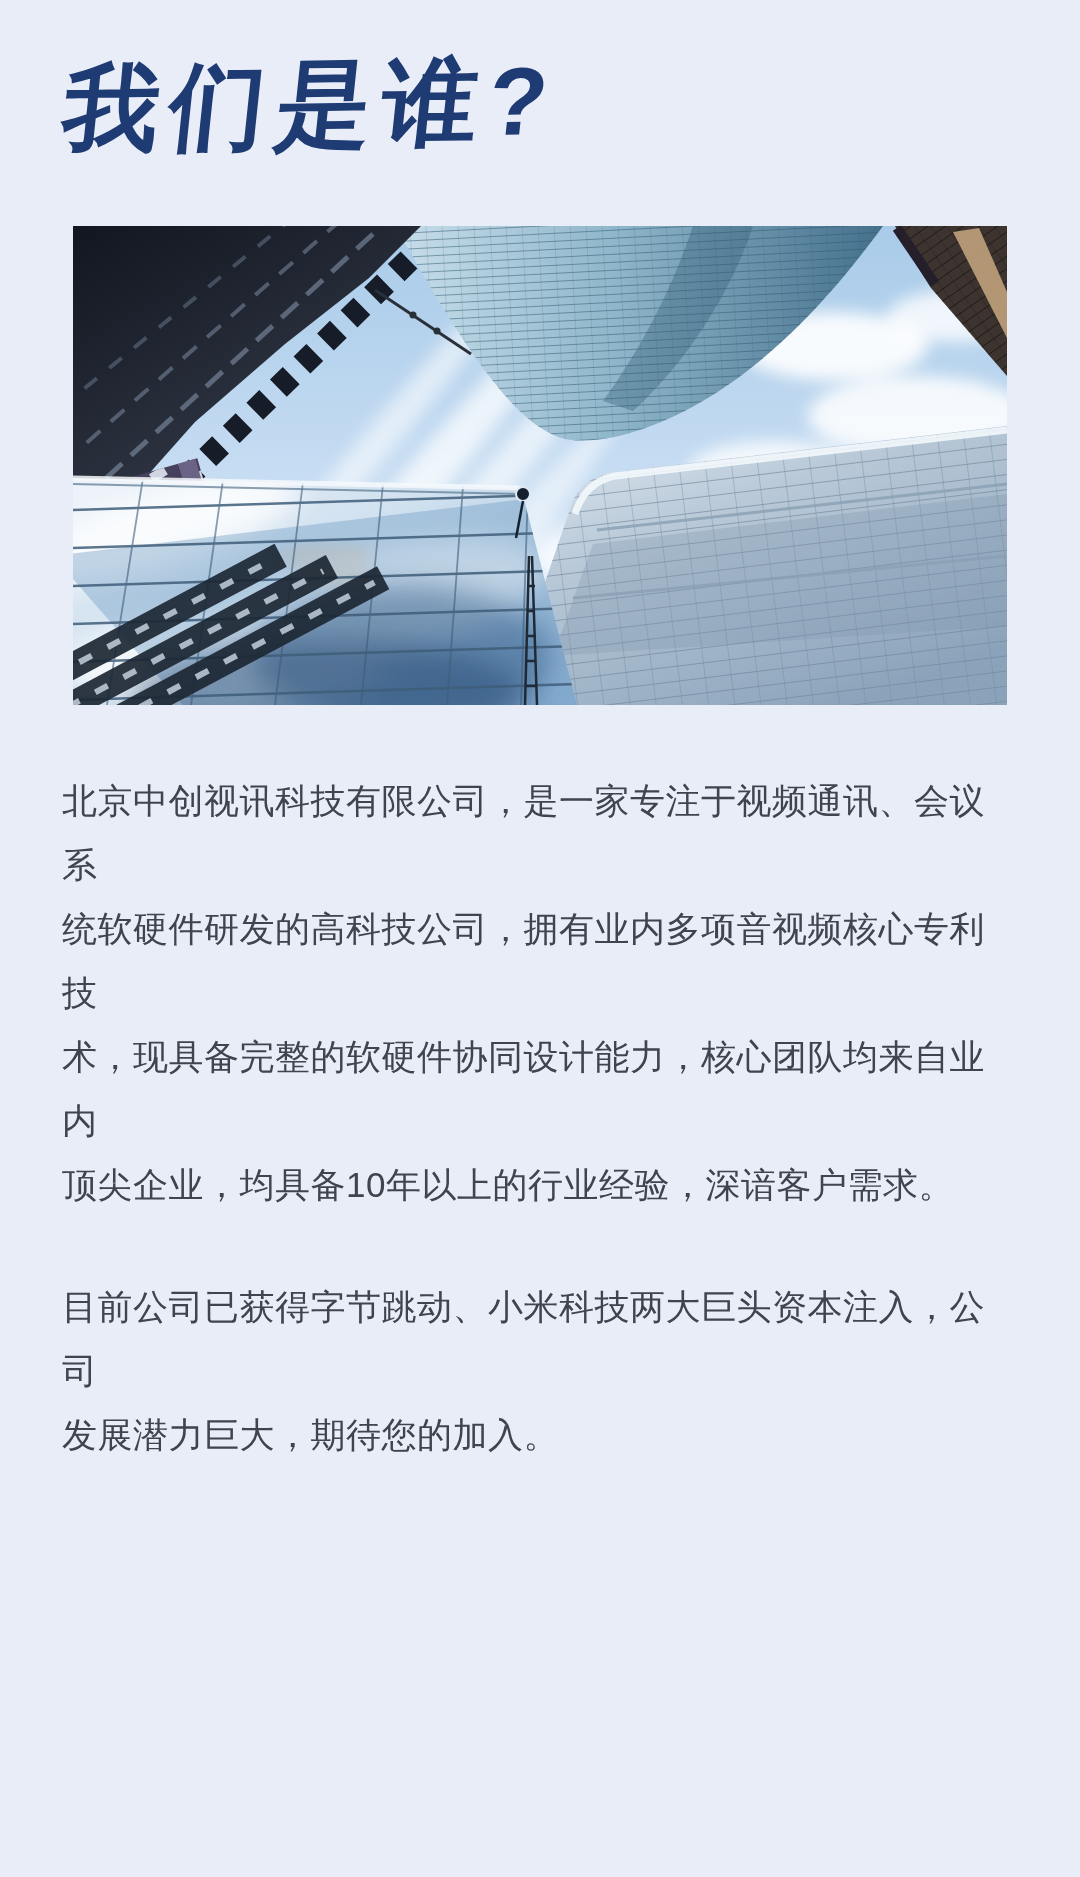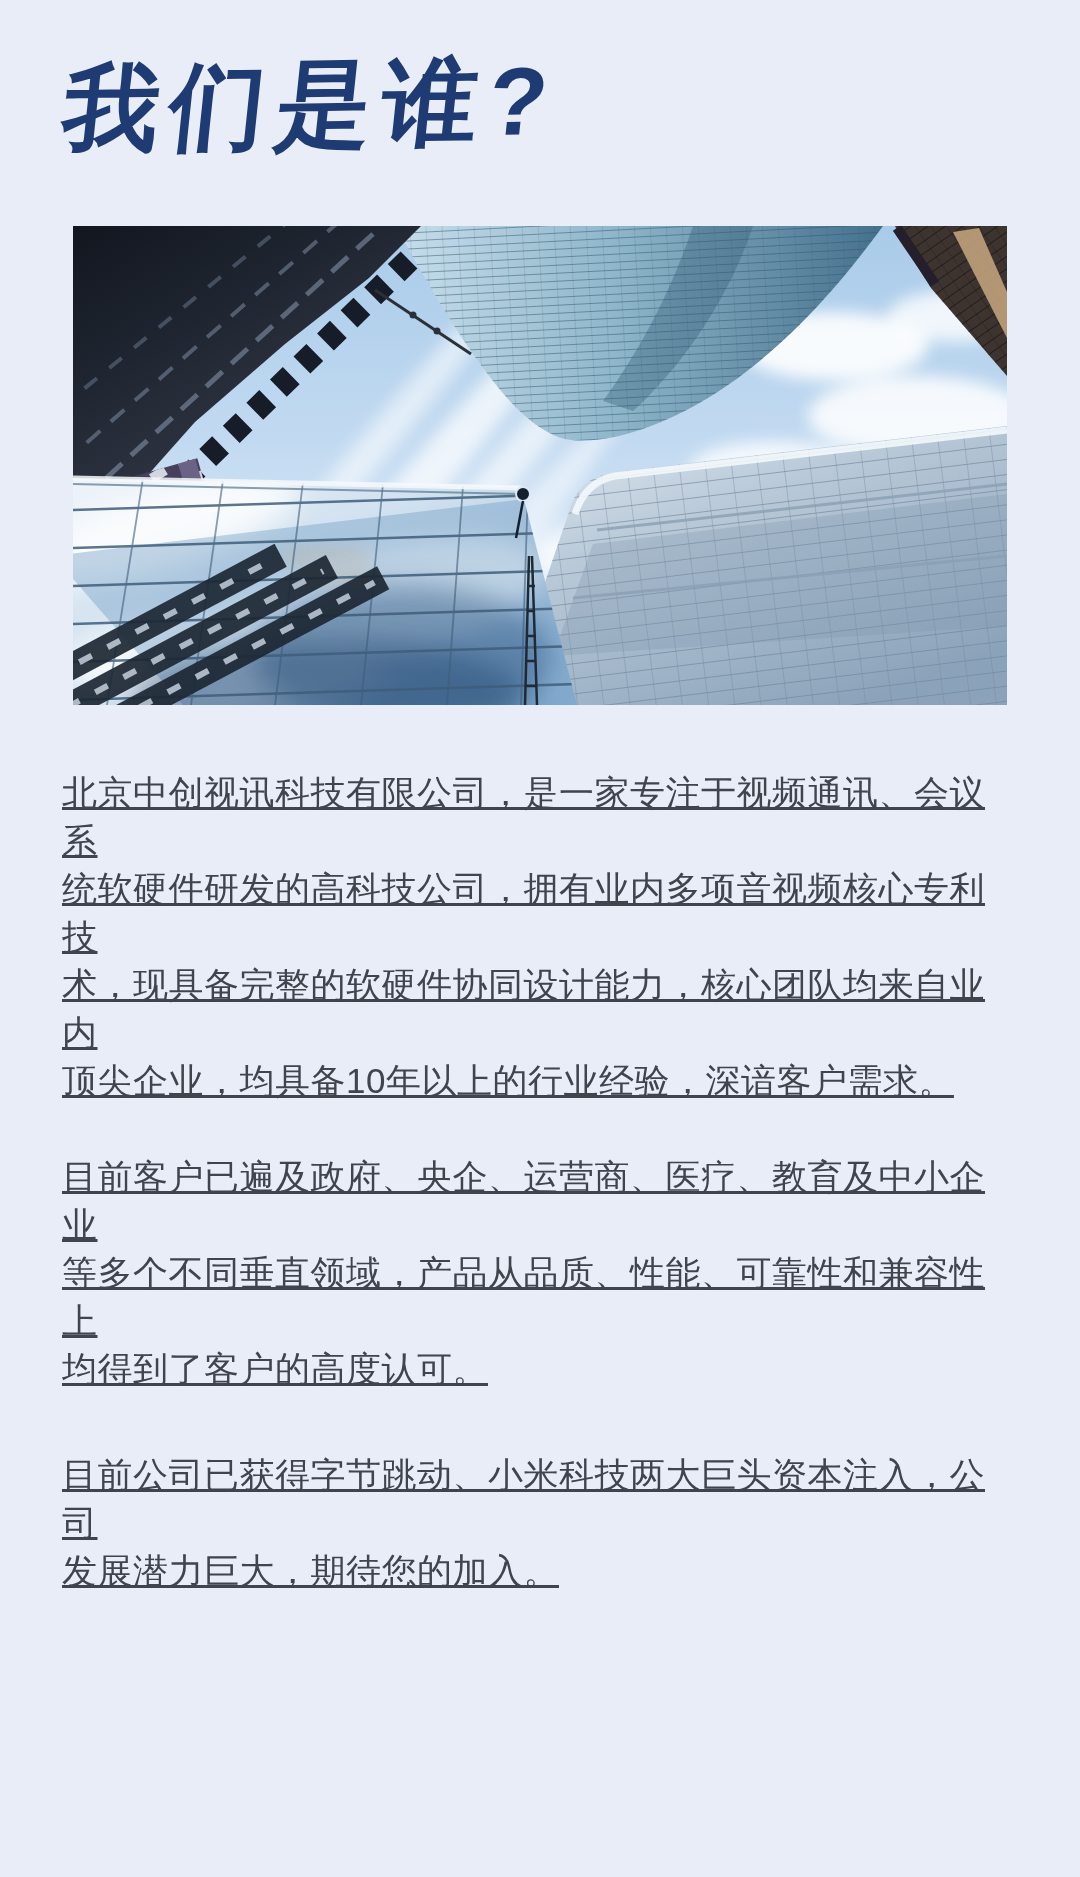--- a/index.html
+++ b/index.html
@@ -29,26 +29,25 @@
     width:934px;height:479px;
     margin:66px 0 0 73px;
     background:#bcd3ec;
   }
   .text-block{
     width:948px;
     margin:64px 0 0 62px;
   }
   .para{
     font-size:35px;
-    line-height:48px;
+    line-height:64px;
     color:#3f444d;
     letter-spacing:0.5px;
     white-space:pre-line;
     margin:0;
-    text-decoration:underline;
   }
   .para.p2{margin-top:52px;}
   .para.p3{margin-top:48px;}
   .para.p4{margin-top:58px;}
 </style>
 </head>
 <body>
 
 <div class="page">
 
@@ -220,20 +219,17 @@
         <path d="M453,460 h10 M454,435 h9 M455,410 h8 M455,385 h7 M456,360 h6"></path>
       </g>
     </g>
   </svg>
 
   <div class="text-block">
     <p class="para p1">北京中创视讯科技有限公司，是一家专注于视频通讯、会议系
 统软硬件研发的高科技公司，拥有业内多项音视频核心专利技
 术，现具备完整的软硬件协同设计能力，核心团队均来自业内
 顶尖企业，均具备10年以上的行业经验，深谙客户需求。</p>
-    <p class="para p3">目前客户已遍及政府、央企、运营商、医疗、教育及中小企业
-等多个不同垂直领域，产品从品质、性能、可靠性和兼容性上
-均得到了客户的高度认可。</p>
     <p class="para p4">目前公司已获得字节跳动、小米科技两大巨头资本注入，公司
 发展潜力巨大，期待您的加入。</p>
   </div>
 
 </div>
 
 </body></html>

